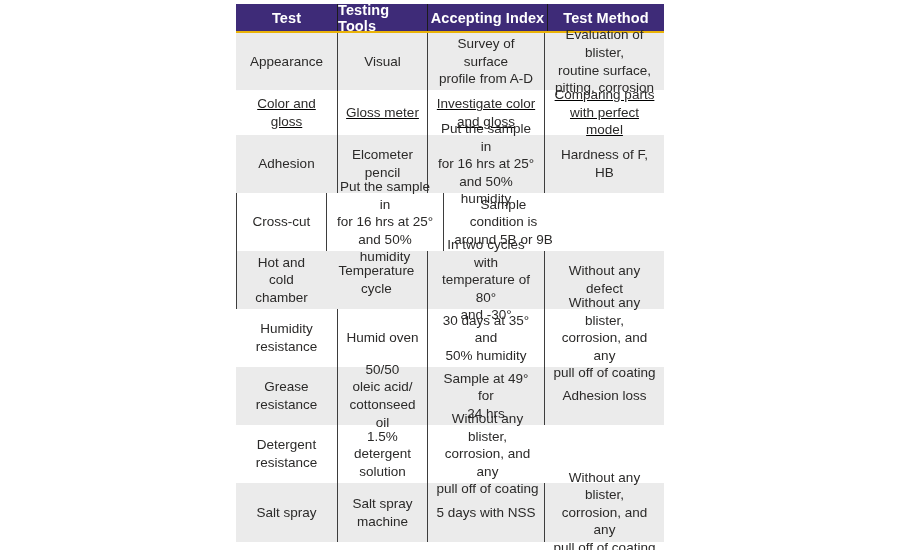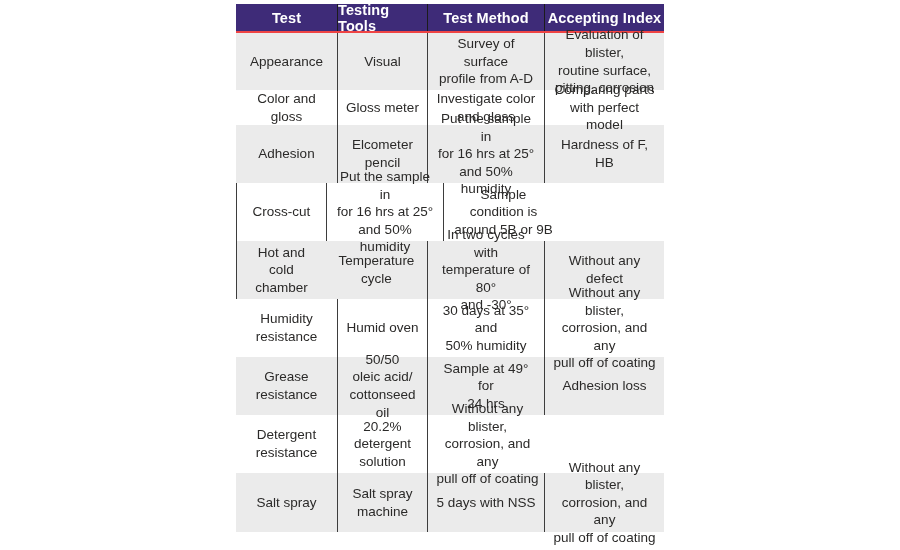--- a/index.html
+++ b/index.html
@@ -13,40 +13,40 @@
   .table-wrap {
     position: absolute;
     left: 236px;
     top: 4px;
     width: 428px;
   }
   .hrow {
     display: flex;
     height: 27px;
     background: #3e2b78;
-    border-bottom: 2px solid #ef4444;
+    border-bottom: 2px solid #eab308;
   }
   .hcell {
     box-sizing: border-box;
     display: flex;
     align-items: center;
     justify-content: center;
     color: #ffffff;
     font-weight: 700;
     font-size: 14.5px;
     letter-spacing: 0.1px;
   }
   .row {
     display: flex;
     height: 58px;
     background: #ffffff;
   }
   .row.gray { background: #ebebeb; }
   .row.r1 { height: 57px; }
-  .row.r2 { height: 35px; }
+  .row.r2 { height: 45px; text-decoration: underline; }
   .row.r9 { height: 59px; }
   .cell {
     box-sizing: border-box;
     display: flex;
     align-items: center;
     justify-content: center;
     text-align: center;
     white-space: pre-line;
     font-size: 13.5px;
     line-height: 1.3;
@@ -61,22 +61,22 @@
   .cell.c2, .cell.c3, .cell.c4 { border-left: 1px solid #3d3d3d; }
 </style>
 </head>
 <body>
 
 <div class="table-wrap">
 
   <div class="hrow">
     <div class="hcell c1">Test</div>
     <div class="hcell c2">Testing Tools</div>
+    <div class="hcell c4">Accepting Index</div>
     <div class="hcell c3">Test Method</div>
-    <div class="hcell c4">Accepting Index</div>
   </div>
 
   <div class="row gray r1">
     <div class="cell c1">Appearance</div>
     <div class="cell c2">Visual</div>
     <div class="cell c3">Survey of surface
 profile from A-D</div>
     <div class="cell c4">Evaluation of blister,
 routine surface,
 pitting, corrosion</div>
@@ -139,21 +139,21 @@
 oleic acid/
 cottonseed oil</div>
     <div class="cell c3">Sample at 49° for
 24 hrs</div>
     <div class="cell c4">Adhesion loss</div>
   </div>
 
   <div class="row r8">
     <div class="cell c1">Detergent
 resistance</div>
-    <div class="cell c2">20.2%
+    <div class="cell c2">1.5%
 detergent
 solution</div>
     <div class="cell c4">Without any blister,
 corrosion, and any
 pull off of coating</div>
   </div>
 
   <div class="row gray r9">
     <div class="cell c1">Salt spray</div>
     <div class="cell c2">Salt spray

